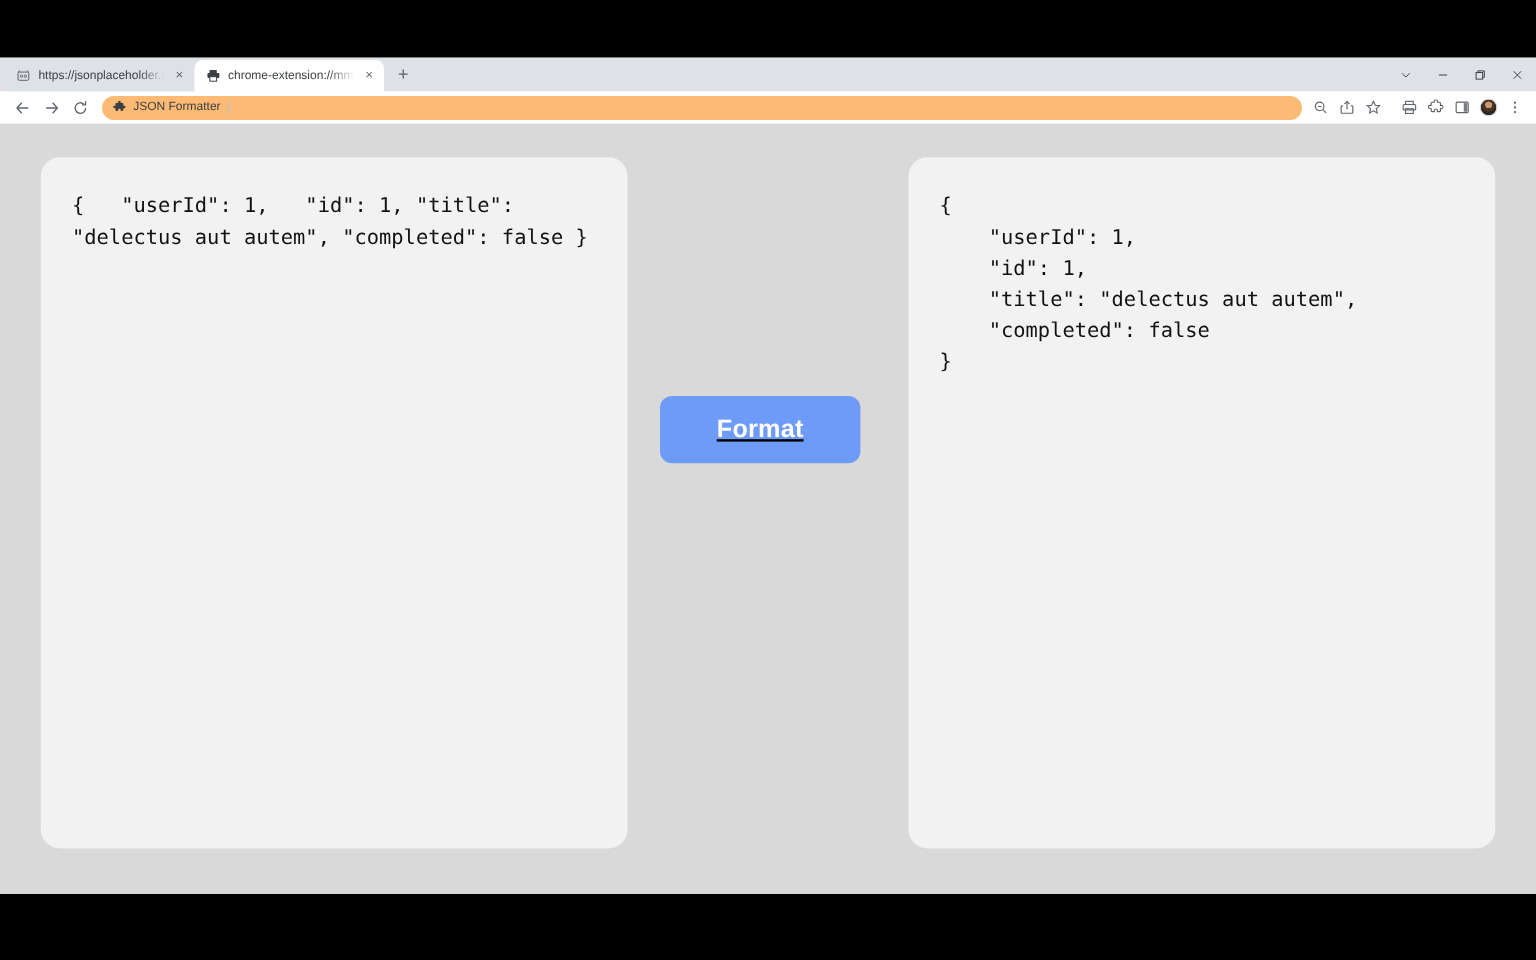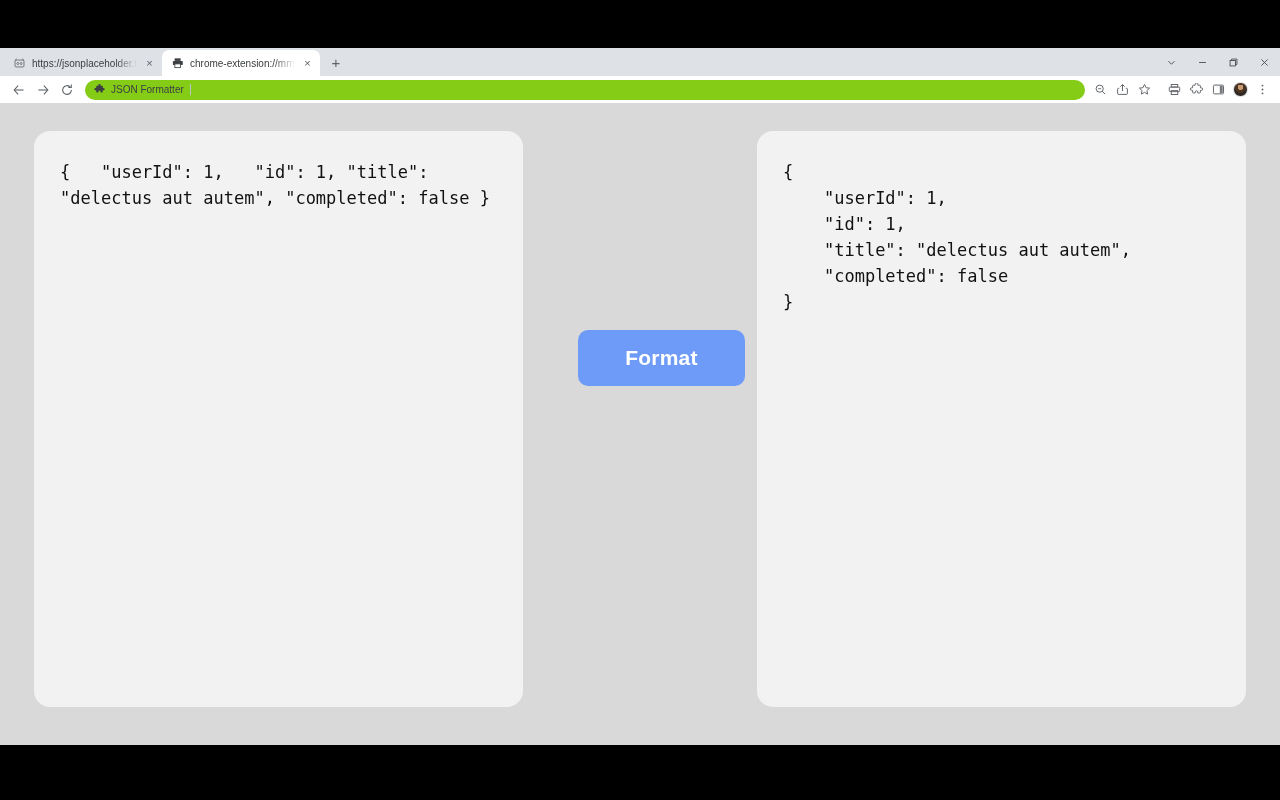--- a/index.html
+++ b/index.html
@@ -120,21 +120,21 @@
     width: 24px; height: 24px;
     display: flex; align-items: center; justify-content: center;
     color: #5f6368;
     border-radius: 50%;
     flex: 0 0 auto;
   }
 
   .omnibox {
     flex: 1 1 auto;
     height: 20px;
-    background: #84cc16;
+    background: #fdba74;
     border-radius: 10px;
     margin: 0 5px 0 6px;
     display: flex;
     align-items: center;
     padding: 0 9px;
     gap: 6px;
     min-width: 0;
   }
   .omnibox .ext-icon {
     flex: 0 0 11px;
@@ -204,26 +204,27 @@
     line-height: 26px;
     color: #111111;
     white-space: pre-wrap;
     word-break: break-word;
     letter-spacing: 0px;
     tab-size: 4;
   }
 
   .actions {
     position: absolute;
-    left: 578px;
+    left: 550px;
     top: 227px;
     width: 167px;
     display: flex;
     flex-direction: row;
     gap: 12px;
+    text-decoration: underline;
   }
   .action-btn {
     width: 167px;
     height: 56px;
     border: none;
     border-radius: 10px;
     background: #6e9bf7;
     color: #ffffff;
     font-family: "Liberation Sans", sans-serif;
     font-size: 21px;

